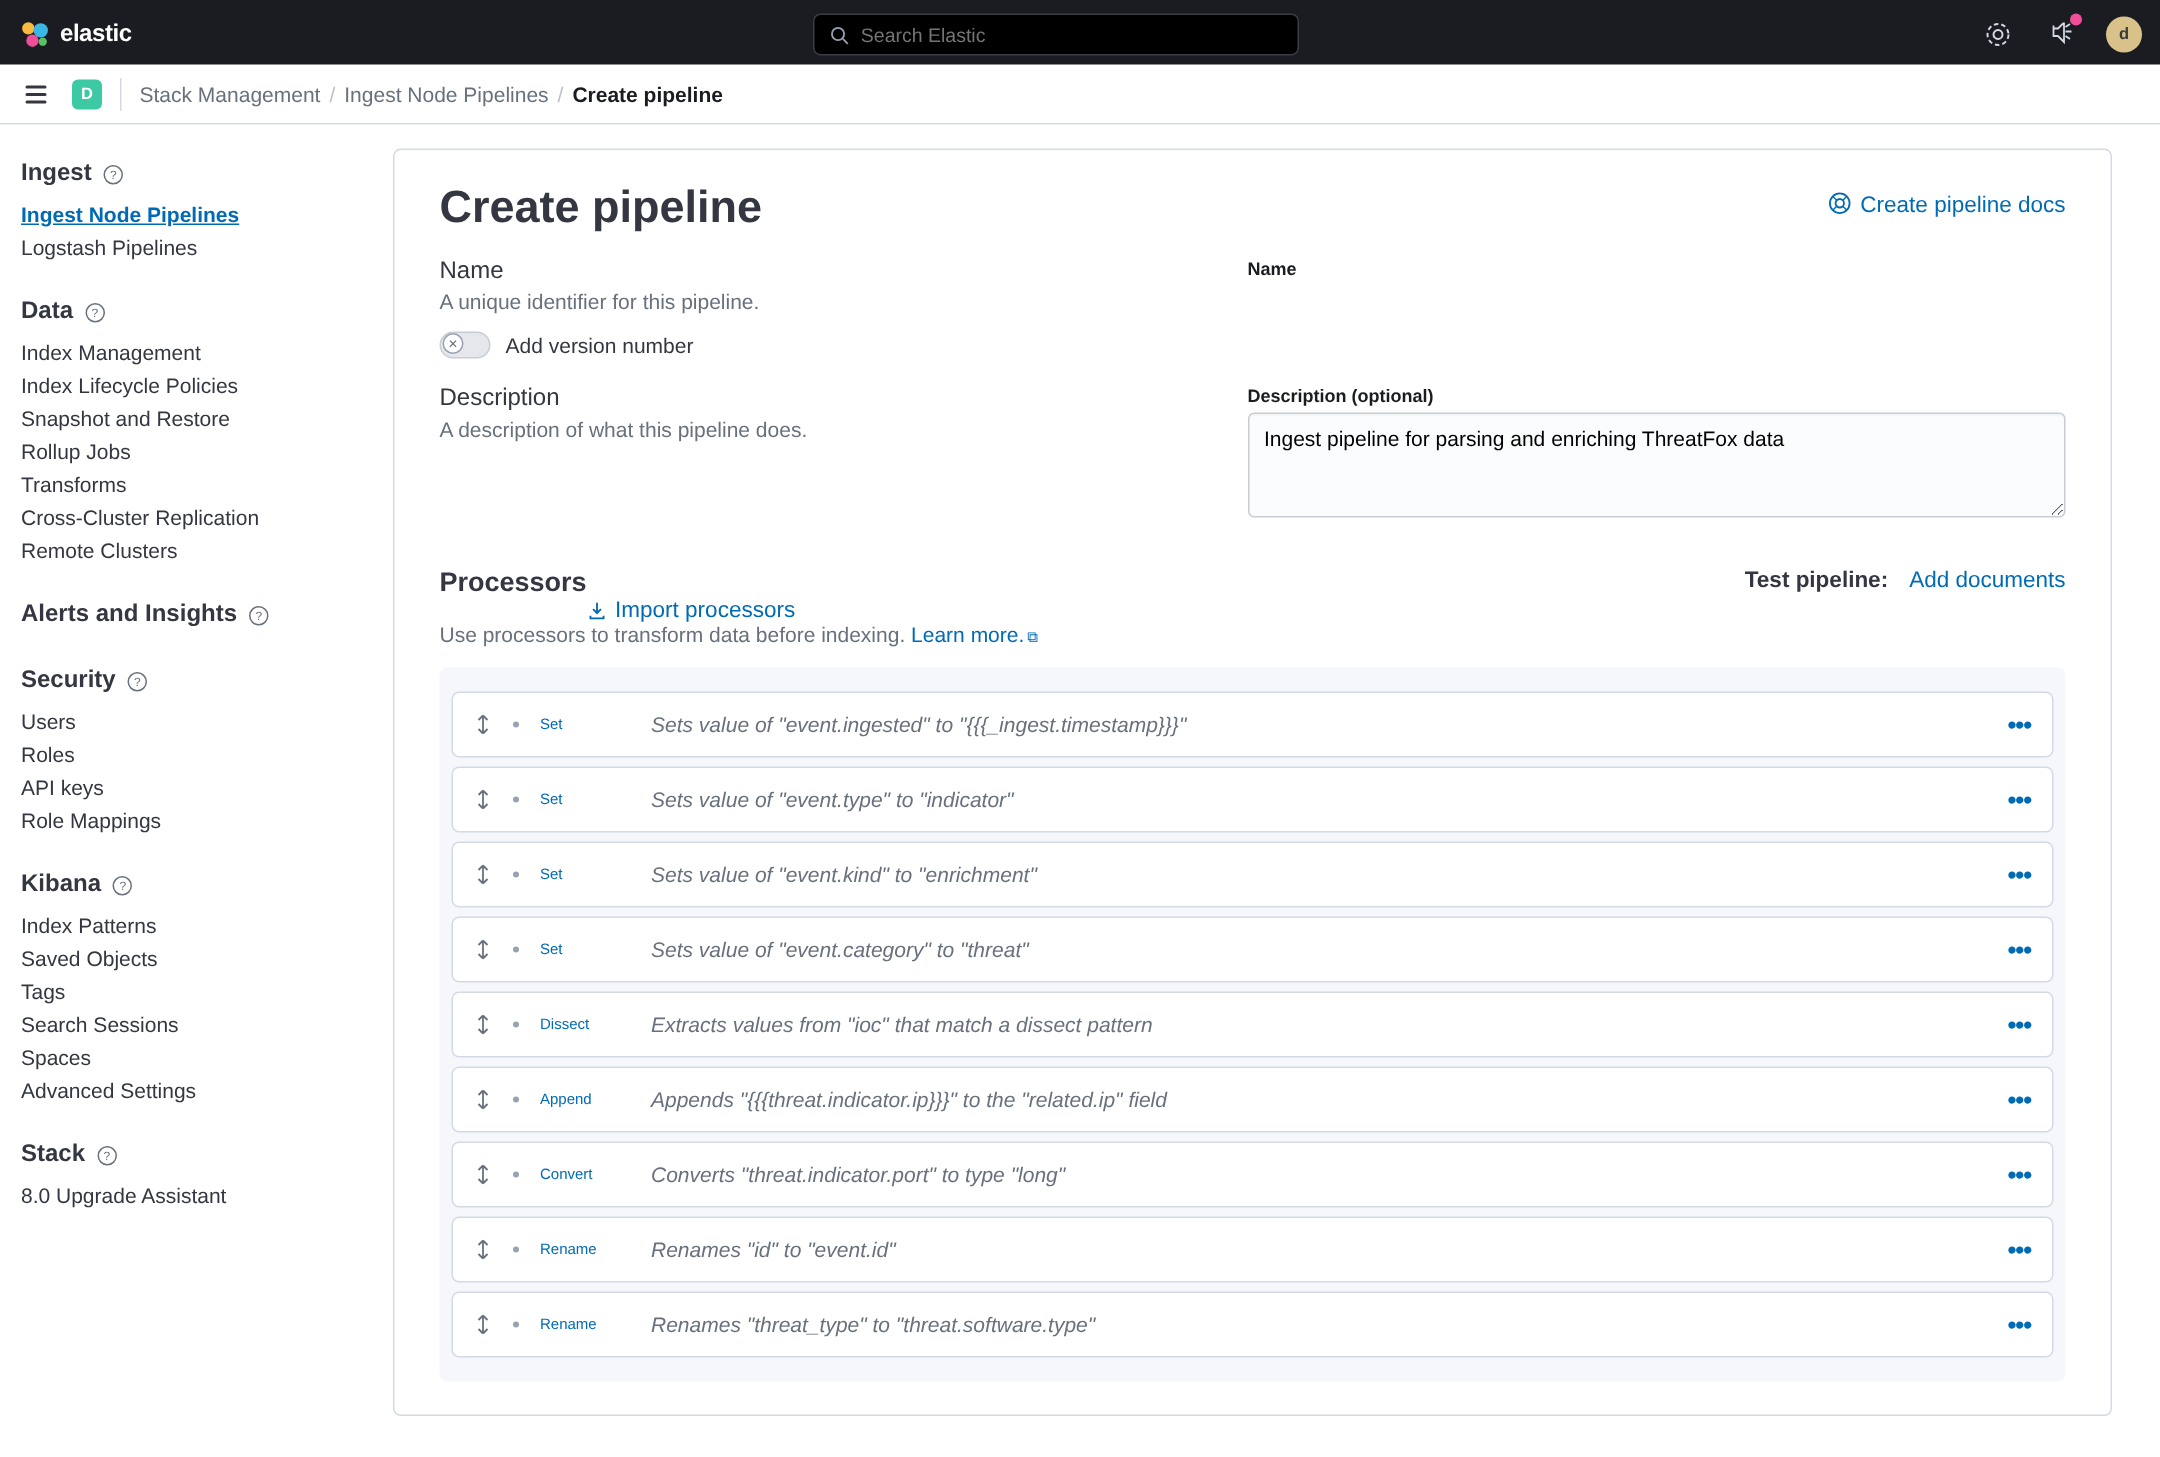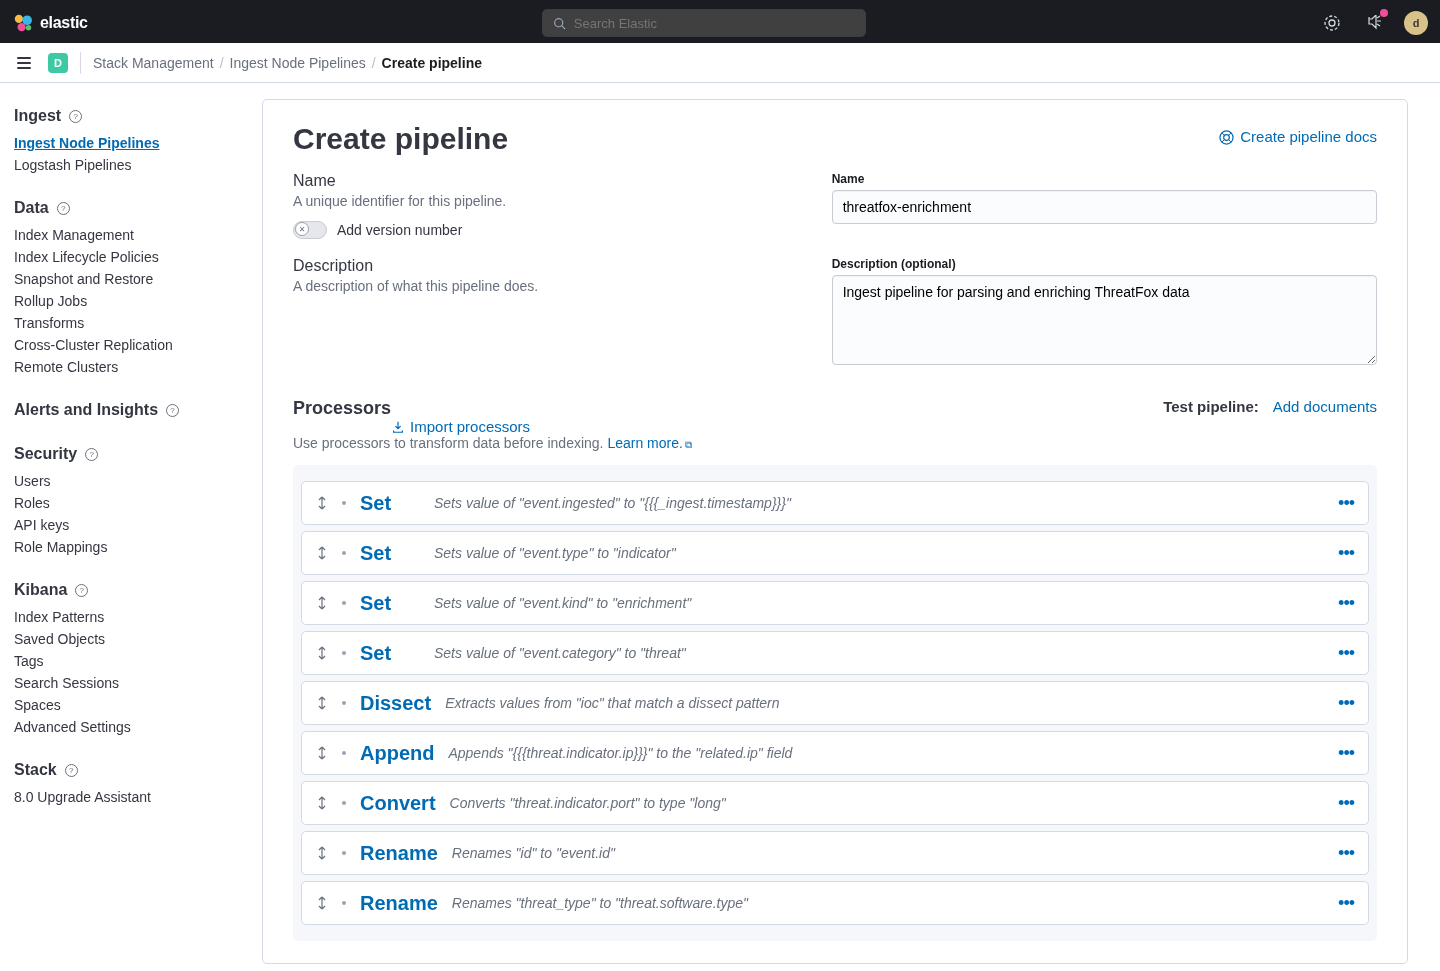--- a/index.html
+++ b/index.html
@@ -4,21 +4,21 @@
 <style>
 * { box-sizing: border-box; margin: 0; padding: 0; }
 body { font-family: -apple-system, BlinkMacSystemFont, "Segoe UI", Helvetica, Arial, sans-serif; background: #fff; color: #343741; font-size: 14px; }
 
 
 .header { background: #1a1c21; height: 43px; border-top: 3px solid #1a1c21; display: flex; align-items: center; padding: 0 12px; }
 .logo { display: flex; align-items: center; gap: 6px; }
 .logo-icon { width: 22px; height: 22px; }
 .logo-text { color: #fff; font-weight: 600; font-size: 16px; letter-spacing: -0.3px; }
 .search-container { flex: 1; display: flex; justify-content: center; }
-.search-box { width: 324px; height: 28px; background: #404040; border: 1px solid #3a3d45; border-radius: 5px; display: flex; align-items: center; padding: 0 10px; gap: 8px; }
+.search-box { width: 324px; height: 28px; background: #000000; border: 1px solid #3a3d45; border-radius: 5px; display: flex; align-items: center; padding: 0 10px; gap: 8px; }
 .search-icon { color: #98a2b3; }
 .search-input { background: transparent; border: none; color: #98a2b3; font-size: 13px; outline: none; flex: 1; }
 .header-right { display: flex; align-items: center; gap: 18px; }
 .header-icon-btn { width: 24px; height: 24px; border-radius: 50%; display: flex; align-items: center; justify-content: center; color: #d3dae6; cursor: pointer; position: relative; }
 .notif-dot { position: absolute; top: -2px; right: -2px; width: 8px; height: 8px; background: #f04e98; border-radius: 50%; }
 .avatar { width: 24px; height: 24px; border-radius: 50%; background: #d9c28a; color: #3a3a3a; display: flex; align-items: center; justify-content: center; font-size: 11px; font-weight: 600; }
 
 
 .subheader { height: 40px; border-bottom: 1px solid #d3dae6; display: flex; align-items: center; padding: 0 12px; gap: 12px; }
 .hamburger { width: 24px; height: 24px; display: flex; flex-direction: column; justify-content: center; gap: 3px; cursor: pointer; }
@@ -39,52 +39,52 @@
 .help-icon { width: 13px; height: 13px; border: 1px solid #69707d; border-radius: 50%; display: inline-flex; align-items: center; justify-content: center; font-size: 8px; color: #69707d; }
 .side-links { display: flex; flex-direction: column; gap: 6px; }
 .side-link { color: #343741; cursor: pointer; font-size: 14px; }
 .side-link.active { color: #006bb4; font-weight: 700; text-decoration: underline; }
 
 
 .main { flex: 1; padding: 16px 32px 40px 12px; }
 .panel { border: 1px solid #d3dae6; border-radius: 5px; padding: 22px 30px; }
 .panel-head { display: flex; justify-content: space-between; align-items: flex-start; margin-bottom: 16px; }
 .panel-title { font-size: 30px; font-weight: 700; }
-.docs-link { color: #006bb4; display: flex; align-items: flex-end; gap: 6px; font-size: 15px; cursor: pointer; margin-top: 6px; }
+.docs-link { color: #006bb4; display: flex; align-items: flex-start; gap: 6px; font-size: 15px; cursor: pointer; margin-top: 6px; }
 .docs-link svg { width: 15px; height: 15px; }
 
 .form-row { display: flex; gap: 40px; margin-bottom: 18px; }
 .form-desc-col { width: 46%; }
 .form-input-col { flex: 1; }
 .field-title { font-size: 16px; font-weight: 400; margin-bottom: 3px; }
 .field-sub { font-size: 14px; color: #69707d; }
 .small-label { font-size: 12px; font-weight: 600; color: #1a1c21; margin-bottom: 4px; display: block; }
 .text-input { width: 100%; height: 34px; border: 1px solid #c8ccd3; border-radius: 4px; padding: 0 10px; font-size: 14px; outline: none; background: #fbfcfd; box-shadow: inset 0 1px 1px rgba(0,0,0,0.04); }
-.textarea { width: 100%; height: 90px; border: 1px solid #c8ccd3; border-radius: 4px; padding: 8px 10px; font-size: 14px; outline: none; background: #fbfcfd; resize: vertical; font-family: inherit; box-shadow: inset 0 1px 1px rgba(0,0,0,0.04); }
+.textarea { width: 100%; height: 70px; border: 1px solid #c8ccd3; border-radius: 4px; padding: 8px 10px; font-size: 14px; outline: none; background: #fbfcfd; resize: vertical; font-family: inherit; box-shadow: inset 0 1px 1px rgba(0,0,0,0.04); }
 
 .toggle-row { display: flex; align-items: center; gap: 10px; margin-top: 12px; }
 .toggle { width: 34px; height: 18px; background: #e5e7ec; border-radius: 10px; position: relative; cursor: pointer; border: 1px solid #c8ccd3; }
 .toggle-knob { position: absolute; left: 1px; top: 0px; width: 14px; height: 14px; border: 1px solid #98a2b3; border-radius: 50%; background: #fff; display: flex; align-items: center; justify-content: center; font-size: 8px; color: #69707d; }
 
 
 .proc-head { display: flex; justify-content: space-between; align-items: flex-start; margin-top: 30px; margin-bottom: 8px;}
 .proc-title-row { display: flex; align-items: flex-start; }
 .proc-title { font-size: 18px; font-weight: 700; }
 .import-link { color: #006bb4; display: flex; align-items: center; gap: 5px; cursor: pointer; font-size: 15px; margin-top: 20px; }
 .proc-sub { color: #69707d; font-size: 14px; margin-bottom: 4px; }
 .learn-more { color: #006bb4; cursor: pointer; }
 .test-row { display: flex; align-items: center; gap: 14px; }
 .test-label { font-weight: 700; font-size: 15px; }
 .add-docs { color: #006bb4; cursor: pointer; font-size: 15px; }
 
 .proc-list-wrap { background: #f5f7fa; border-radius: 5px; padding: 10px 8px; margin-top: 10px; }
 .proc-item { background: #fff; border: 1px solid #d3dae6; border-radius: 5px; height: 44px; display: flex; align-items: center; padding: 0 14px; margin: 6px 0; gap: 14px; }
 .drag-handle { color: #69707d; cursor: grab; width: 12px; display:flex; justify-content:center; }
 .bullet { width: 4px; height: 4px; background: #98a2b3; border-radius: 50%; }
-.proc-type { color: #006bb4; font-weight: 700; font-size: 20px; min-width: 60px; cursor: pointer; }
+.proc-type { color: #006bb4; font-weight: 400; font-size: 10px; min-width: 60px; cursor: pointer; }
 .proc-desc { color: #69707d; font-style: italic; font-size: 14px; flex: 1; }
 .proc-more { color: #006bb4; cursor: pointer; font-size: 18px; letter-spacing: -1px; }
 
 .external-icon { display: inline-block; font-size: 10px; margin-left: 2px; }
 </style>
 </head>
 <body>
 
 <div class="header">
   <div class="logo">
@@ -233,21 +233,20 @@
           <div class="field-sub">A unique identifier for this pipeline.</div>
           <div class="toggle-row">
             <div class="toggle">
                 <div class="toggle-knob">✕</div>
               </div>
             <span>Add version number</span>
           </div>
         </div>
         <div class="form-input-col">
           <label class="small-label">Name</label>
-          <input class="text-input" value="threatfox-enrichment" style="">
         </div>
       </div>
 
       <div class="form-row">
         <div class="form-desc-col">
           <div class="field-title">Description</div>
           <div class="field-sub">A description of what this pipeline does.</div>
         </div>
         <div class="form-input-col">
           <label class="small-label">Description (optional)</label>

